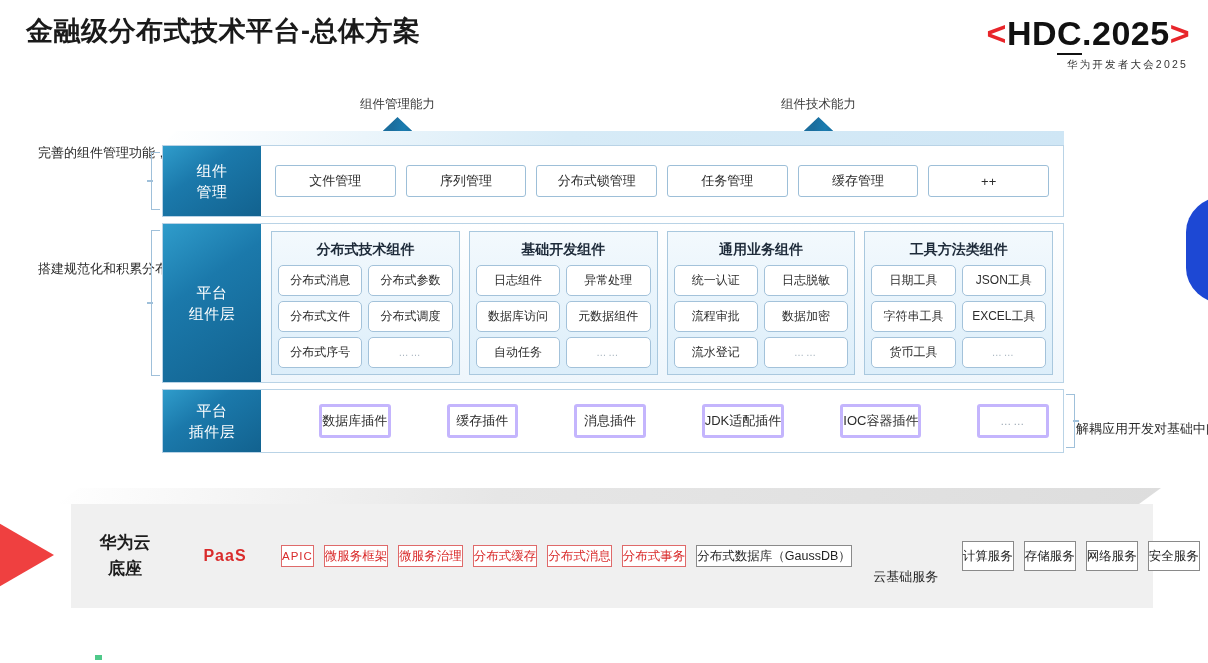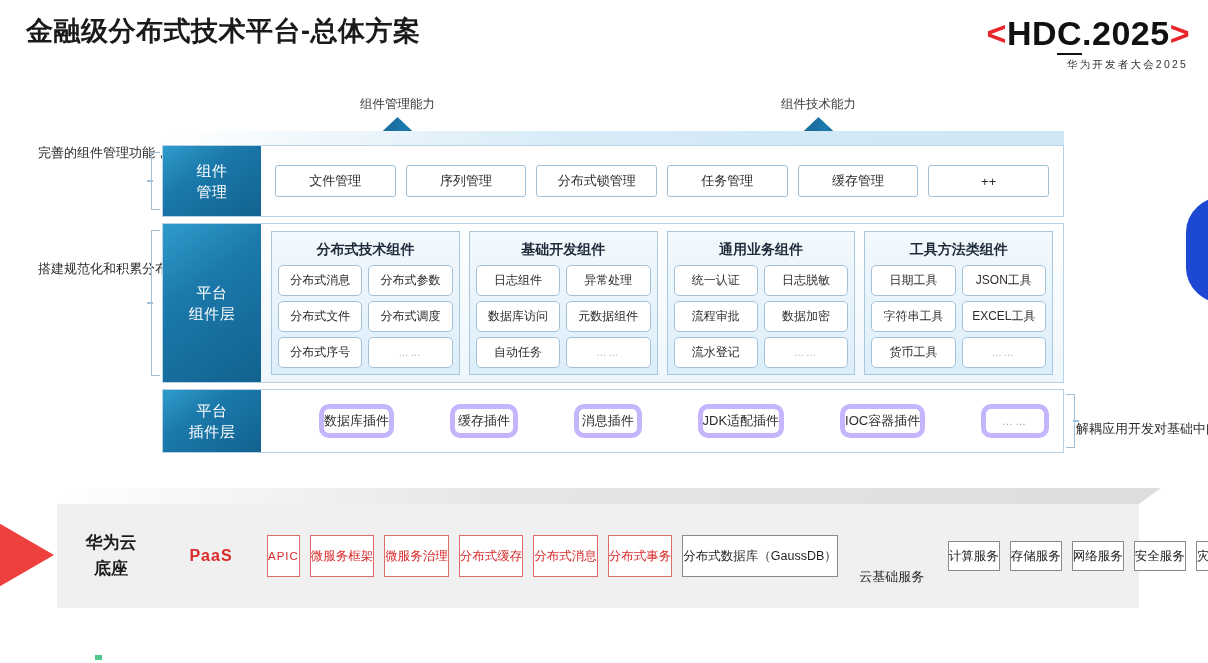--- a/index.html
+++ b/index.html
@@ -129,21 +129,21 @@
     flex: 1; border: 1px solid #a3c2da; border-radius: 5px;
     background: #ffffff;
     display: flex; align-items: center; justify-content: center;
     font-size: 12px; color: #2c2c2c; white-space: nowrap;
   }
   .cell.dots { color: #a6b3be; letter-spacing: 2px; font-size: 10px; }
 
   
   .plugin-row { display: flex; gap: 12px; padding: 0 14px; width: 100%; }
   .plugin-chip {
-    flex: 1; height: 34px; border: 5px solid #c4b5fd; border-radius: 10px;
+    flex: 1; height: 34px; border: 3px solid #c4b5fd; border-radius: 3px;
     background: #ffffff; display: flex; align-items: center; justify-content: center;
     font-size: 13px; color: #2c2c2c; white-space: nowrap; margin-left: 44px;
   }
   .plugin-chip.dots { color: #9aa7b2; letter-spacing: 2px; font-size: 11px; }
 
   
   .side-note {
     position: absolute; font-size: 13px; line-height: 22px;
     color: #2b2b2b; text-align: center; white-space: nowrap;
   }
@@ -151,37 +151,37 @@
   .note-left-2 { left: 38px; top: 258px; width: 108px; }
   .note-right-1 { left: 1076px; top: 418px; width: 120px; }
 
   
   .base-top-face {
     position: absolute; left: 57px; top: 488px; width: 1104px; height: 16px;
     background: linear-gradient(100deg, #ffffff 0%, #e6e6e6 40%, #dddddd 100%);
     clip-path: polygon(22px 0, 100% 0, calc(100% - 22px) 100%, 0 100%);
   }
   .base-panel {
-    position: absolute; left: 57px; top: 504px; width: 1082px; height: 104px;
+    position: absolute; left: 71px; top: 504px; width: 1082px; height: 104px;
     background: #f0f0f0;
   }
   .base-inner { display: flex; height: 100%; align-items: center; }
   .base-title {
     width: 108px; flex: 0 0 108px; text-align: center;
     font-size: 17px; font-weight: bold; color: #1d1d1d; line-height: 26px;
   }
   .base-rows { flex: 1; display: flex; flex-direction: row; gap: 8px; padding-right: 12px; }
   .base-row { display: flex; align-items: center; gap: 10px; }
   .row-tag {
     width: 92px; flex: 0 0 92px; text-align: center; white-space: nowrap;
   }
   .row-tag.paas { font-size: 16px; font-weight: bold; color: #d92b2b; letter-spacing: 1px; }
   .row-tag.cloud { font-size: 13px; color: #262626; margin-top: 42px; }
   .tag-box {
-    flex: 1; height: 42px; border: 1.4px solid #df6a6a; background: #ffffff;
+    flex: 1; height: 22px; border: 1.4px solid #df6a6a; background: #ffffff;
     display: flex; align-items: center; justify-content: center;
     font-size: 12.5px; color: #d92b2b; white-space: nowrap;
   }
   .tag-box.apic { flex: 0.62; font-size: 11.5px; letter-spacing: 1px; }
   .tag-box.neutral { border-color: #8a8a8a; color: #1f1f1f; flex: 1.5; font-size: 12.5px; }
   .svc-box {
     flex: 1; height: 30px; border: 1.2px solid #8a8a8a; background: #ffffff;
     display: flex; align-items: center; justify-content: center;
     font-size: 12.5px; color: #1f1f1f; white-space: nowrap;
   }

